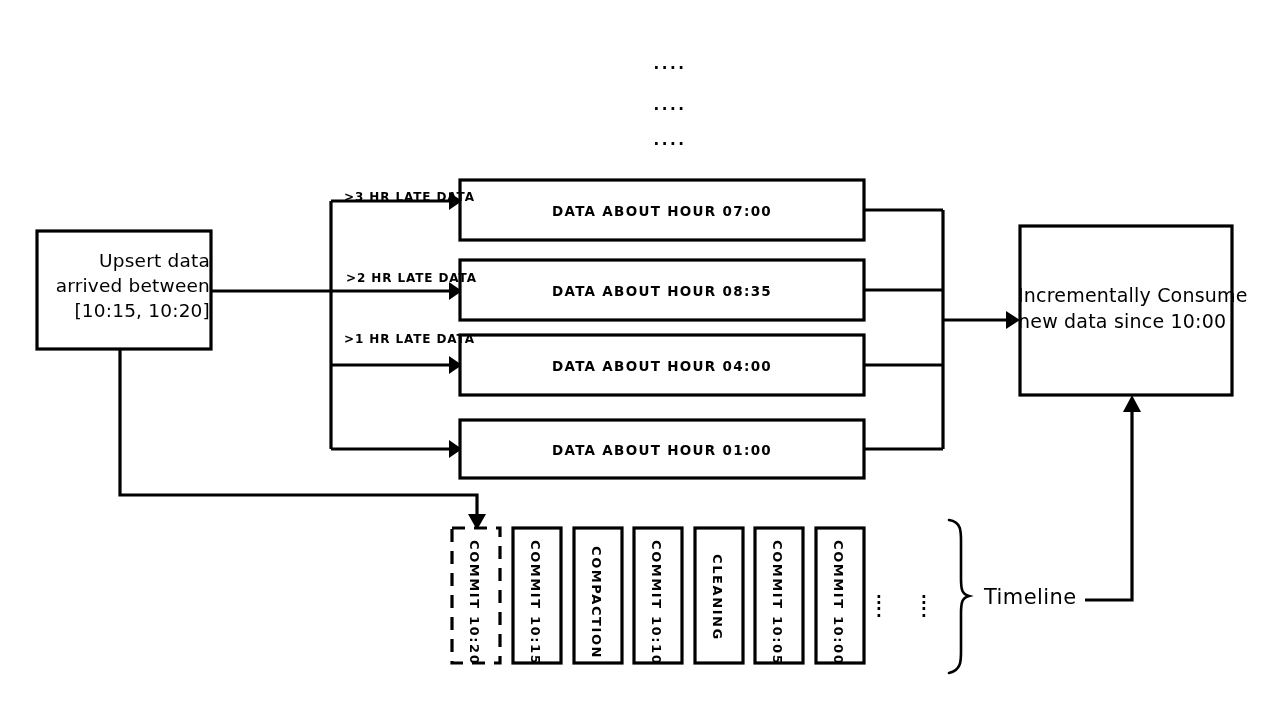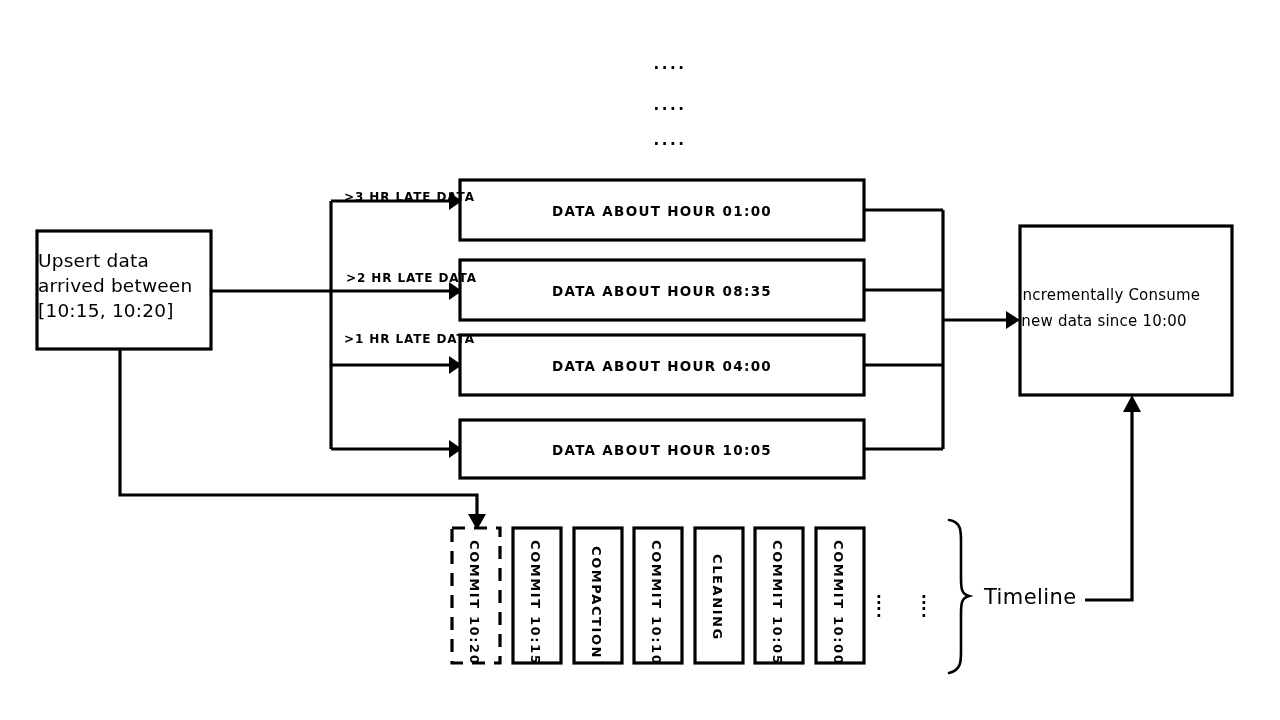--- a/index.html
+++ b/index.html
@@ -64,31 +64,31 @@
   .capsbold {
     font-family: "DejaVu Sans", sans-serif;
     font-weight: 700;
     letter-spacing: 1.3px;
   }
   
   .src-box-text {
     left: 38px;
     top: 248px;
     width: 172px;
-    text-align: left;
+    text-align: right;
     font-size: 18.5px;
     line-height: 25px;
   }
   
   .sink-box-text {
     left: 1018px;
     top: 282px;
     width: 172px;
     text-align: center;
-    font-size: 15px;
+    font-size: 19px;
     line-height: 26px;
   }
   
   .hour-label {
     width: 404px;
     text-align: center;
     font-size: 13.5px;
     left: 460px;
   }
   
@@ -200,24 +200,24 @@
   <div class="txt handwrite top-dots" style="top:55px">....</div>
   <div class="txt handwrite top-dots" style="top:96px">....</div>
   <div class="txt handwrite top-dots" style="top:131px">....</div>
 
   <div class="txt handwrite src-box-text">Upsert data<br>arrived between<br>[10:15, 10:20]</div>
 
   <div class="txt capsbold edge-label" style="left:344px; top:190px;">&gt;3 HR LATE DATA</div>
   <div class="txt capsbold edge-label" style="left:346px; top:271px;">&gt;2 HR LATE DATA</div>
   <div class="txt capsbold edge-label" style="left:344px; top:332px;">&gt;1 HR LATE DATA</div>
 
-  <div class="txt capsbold hour-label" style="top:203px;">DATA ABOUT HOUR 01:00</div>
+  <div class="txt capsbold hour-label" style="top:203px;">DATA ABOUT HOUR 07:00</div>
   <div class="txt capsbold hour-label" style="top:283px;">DATA ABOUT HOUR 08:35</div>
   <div class="txt capsbold hour-label" style="top:358px;">DATA ABOUT HOUR 04:00</div>
-  <div class="txt capsbold hour-label" style="top:442px;">DATA ABOUT HOUR 10:05</div>
+  <div class="txt capsbold hour-label" style="top:442px;">DATA ABOUT HOUR 01:00</div>
 
   <div class="txt handwrite sink-box-text">Incrementally Consume<br>new data since 10:00</div>
 
   <div class="commit-label" style="left:482px; top:540px;">COMMIT 10:20</div>
   <div class="commit-label" style="left:543px; top:540px;">COMMIT 10:15</div>
   <div class="commit-label" style="left:604px; top:546px;">COMPACTION</div>
   <div class="commit-label" style="left:664px; top:540px;">COMMIT 10:10</div>
   <div class="commit-label" style="left:725px; top:554px;">CLEANING</div>
   <div class="commit-label" style="left:785px; top:540px;">COMMIT 10:05</div>
   <div class="commit-label" style="left:846px; top:540px;">COMMIT 10:00</div>

